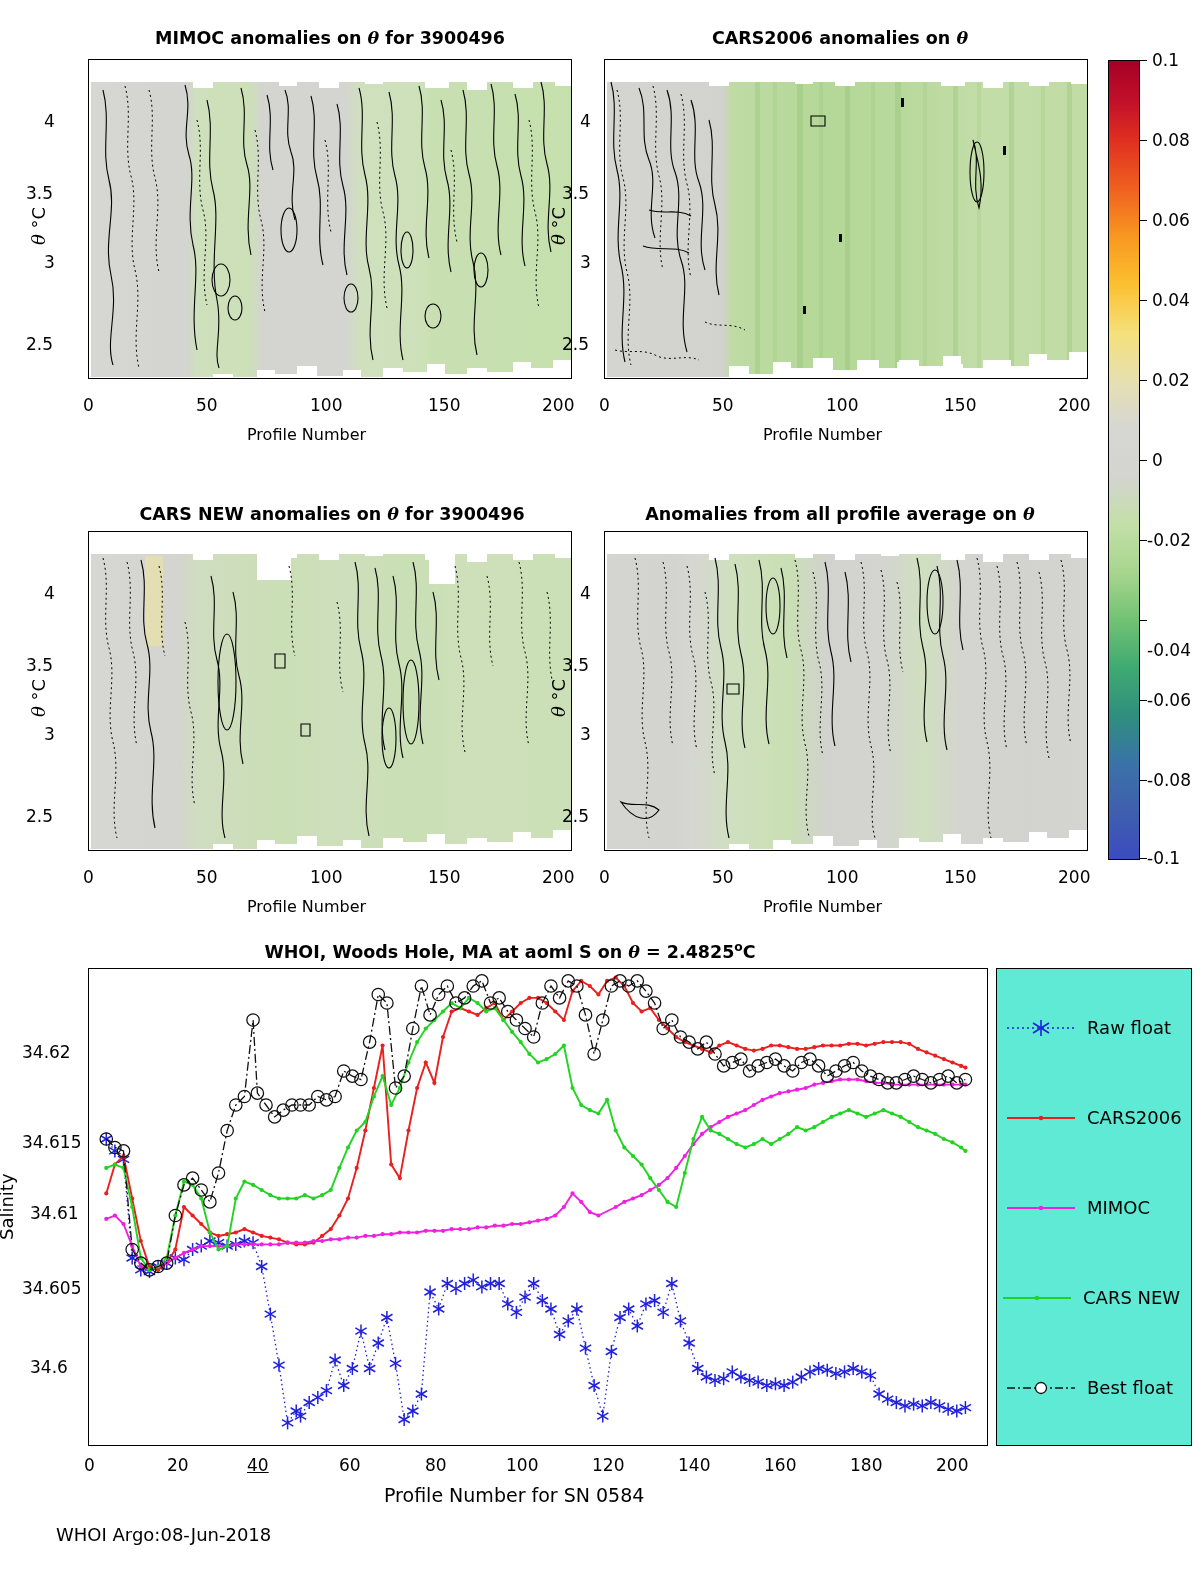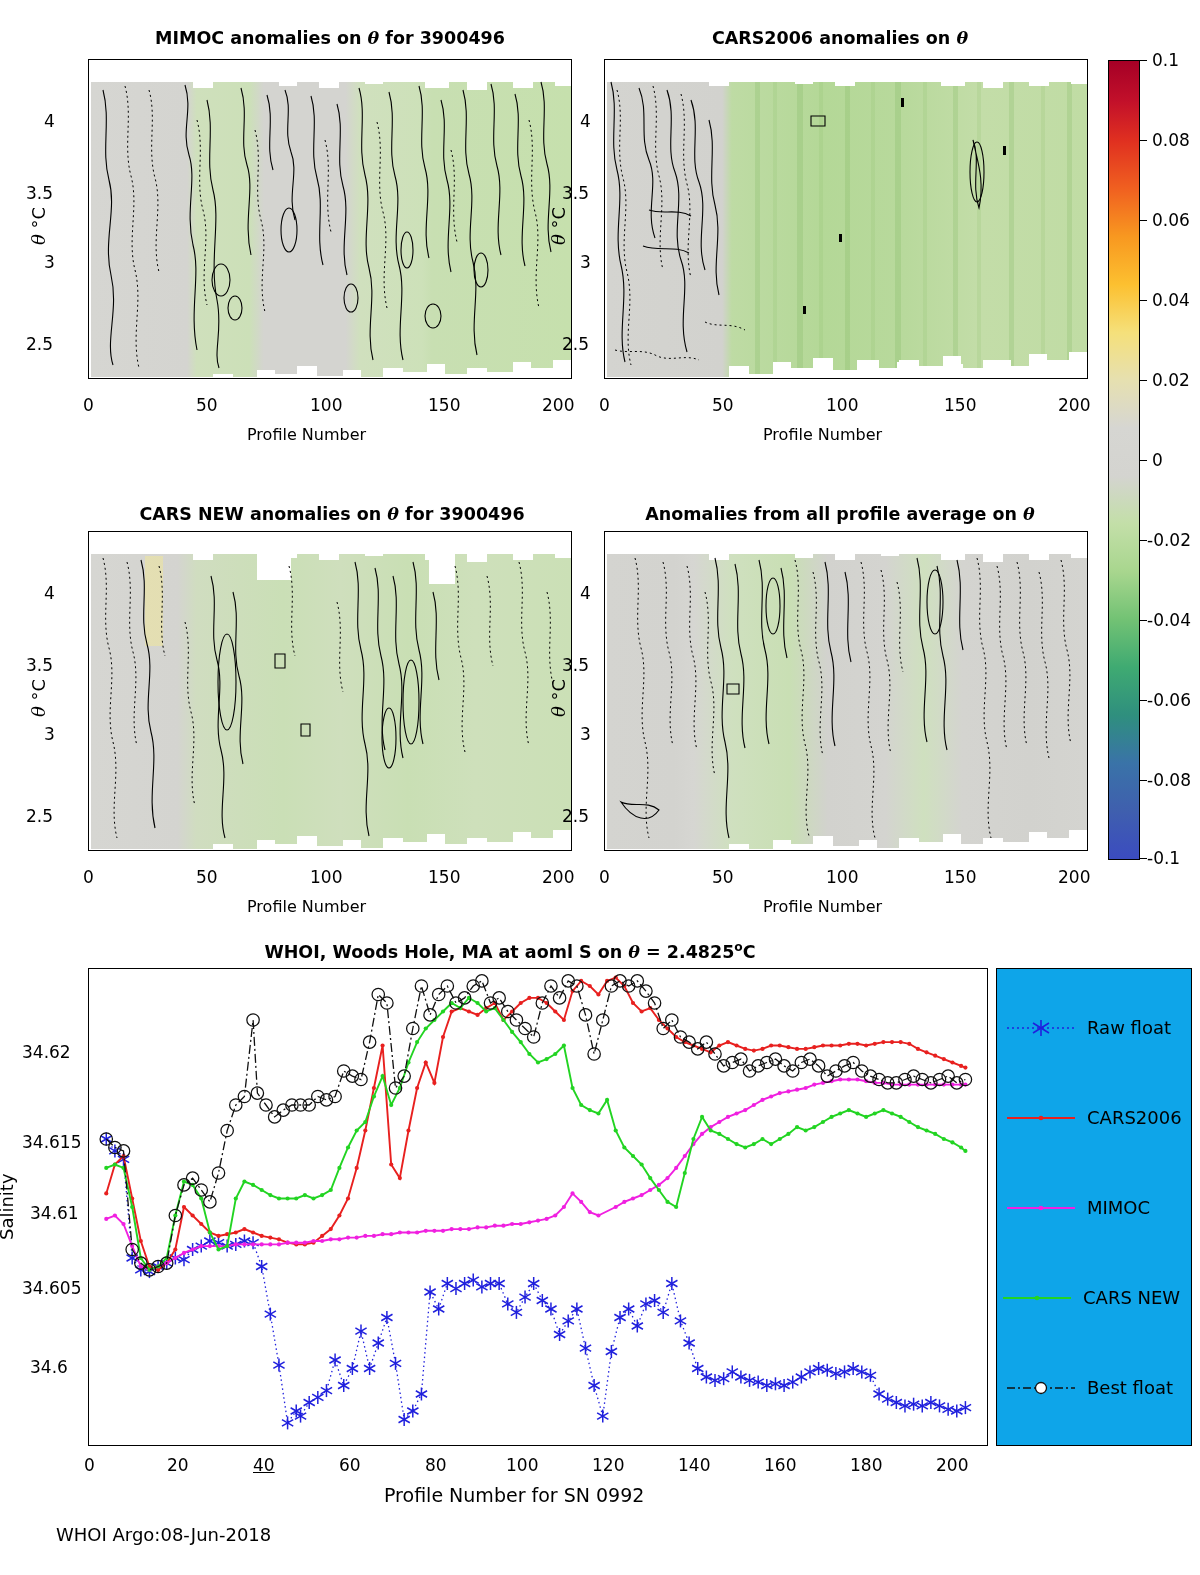--- a/index.html
+++ b/index.html
@@ -59,21 +59,21 @@
     left: 0;
     top: 0;
   }
   
   #bottom-plot-box {
     background: #fff;
   }
   .legend-box {
     position: absolute;
     border: 1.3px solid #000;
-    background: #0ea5e9;
+    background: #5eead4;
     box-sizing: border-box;
   }
   .legend-entry {
     position: absolute;
     display: flex;
     align-items: center;
     font-size: 18px;
     white-space: nowrap;
   }
   .legend-sample {
@@ -464,21 +464,21 @@
   <div class="tickmark" style="left:1140px; top:780px; width:7px; height:1.4px;"></div>
   <div class="tickmark" style="left:1140px; top:858px; width:7px; height:1.4px;"></div>
 
   <div class="cb-tick-label" style="left:1152px; top:50px;">0.1</div>
   <div class="cb-tick-label" style="left:1152px; top:130px;">0.08</div>
   <div class="cb-tick-label" style="left:1152px; top:210px;">0.06</div>
   <div class="cb-tick-label" style="left:1152px; top:290px;">0.04</div>
   <div class="cb-tick-label" style="left:1152px; top:370px;">0.02</div>
   <div class="cb-tick-label" style="left:1152px; top:450px;">0</div>
   <div class="cb-tick-label" style="left:1147px; top:530px;">-0.02</div>
-  <div class="cb-tick-label" style="left:1147px; top:610px;">-0.04</div>
+  <div class="cb-tick-label" style="left:1147px; top:640px;">-0.04</div>
   <div class="cb-tick-label" style="left:1147px; top:690px;">-0.06</div>
   <div class="cb-tick-label" style="left:1147px; top:770px;text-align:center;">-0.08</div>
   <div class="cb-tick-label" style="left:1147px; top:848px;">-0.1</div>
 </div>
 
 <div class="panel">
   <div class="panel-title" style="left:120px; top:940px; width:780px;">
     <span>WHOI, Woods Hole, MA at aoml S on </span><span class="theta">θ</span><span> = 2.4825</span><sup>o</sup><span>C</span>
   </div>
 
@@ -1211,31 +1211,31 @@
   <div class="ylabel-rot" style="left:-4px; top:1240px;">Salinity</div>
 
   <div class="tick-label" style="left:22px; top:1042px;">34.62</div>
   <div class="tick-label" style="left:22px; top:1132px;">34.615</div>
   <div class="tick-label" style="left:30px; top:1203px;">34.61</div>
   <div class="tick-label" style="left:22px; top:1278px;">34.605</div>
   <div class="tick-label" style="left:30px; top:1357px;">34.6</div>
 
   <div class="tick-label" style="left:84px;  top:1455px;">0</div>
   <div class="tick-label" style="left:167px; top:1455px;">20</div>
-  <div class="tick-label" style="left:253px; top:1455px;text-decoration:underline;">40</div>
+  <div class="tick-label" style="left:247px; top:1455px;text-decoration:underline;">40</div>
   <div class="tick-label" style="left:339px; top:1455px;">60</div>
   <div class="tick-label" style="left:425px; top:1455px;">80</div>
   <div class="tick-label" style="left:506px; top:1455px;">100</div>
   <div class="tick-label" style="left:592px; top:1455px;">120</div>
   <div class="tick-label" style="left:678px; top:1455px;">140</div>
   <div class="tick-label" style="left:764px; top:1455px;">160</div>
   <div class="tick-label" style="left:850px; top:1455px;">180</div>
   <div class="tick-label" style="left:936px; top:1455px;">200</div>
 
-  <div class="axis-label" style="left:384px; top:1484px; font-size:19px;">Profile Number for SN 0992</div>
+  <div class="axis-label" style="left:384px; top:1484px; font-size:19px;">Profile Number for SN 0584</div>
 
   <div class="legend-box" style="left:996px; top:968px; width:196px; height:478px;">
     <div class="legend-entry" id="leg0" style="left:8px; top:48px;">
       <span class="legend-sample">
         <svg width="72" height="20">
             <line x1="2" y1="10" x2="70" y2="10" stroke="#2020dd" stroke-width="1.6" stroke-dasharray="2,3"></line>
           <g stroke="#2020dd" stroke-width="1.6">
               <line x1="36" y1="2" x2="36" y2="18"></line>
               <line x1="28" y1="5" x2="44" y2="15"></line>
               <line x1="44" y1="5" x2="28" y2="15"></line>

